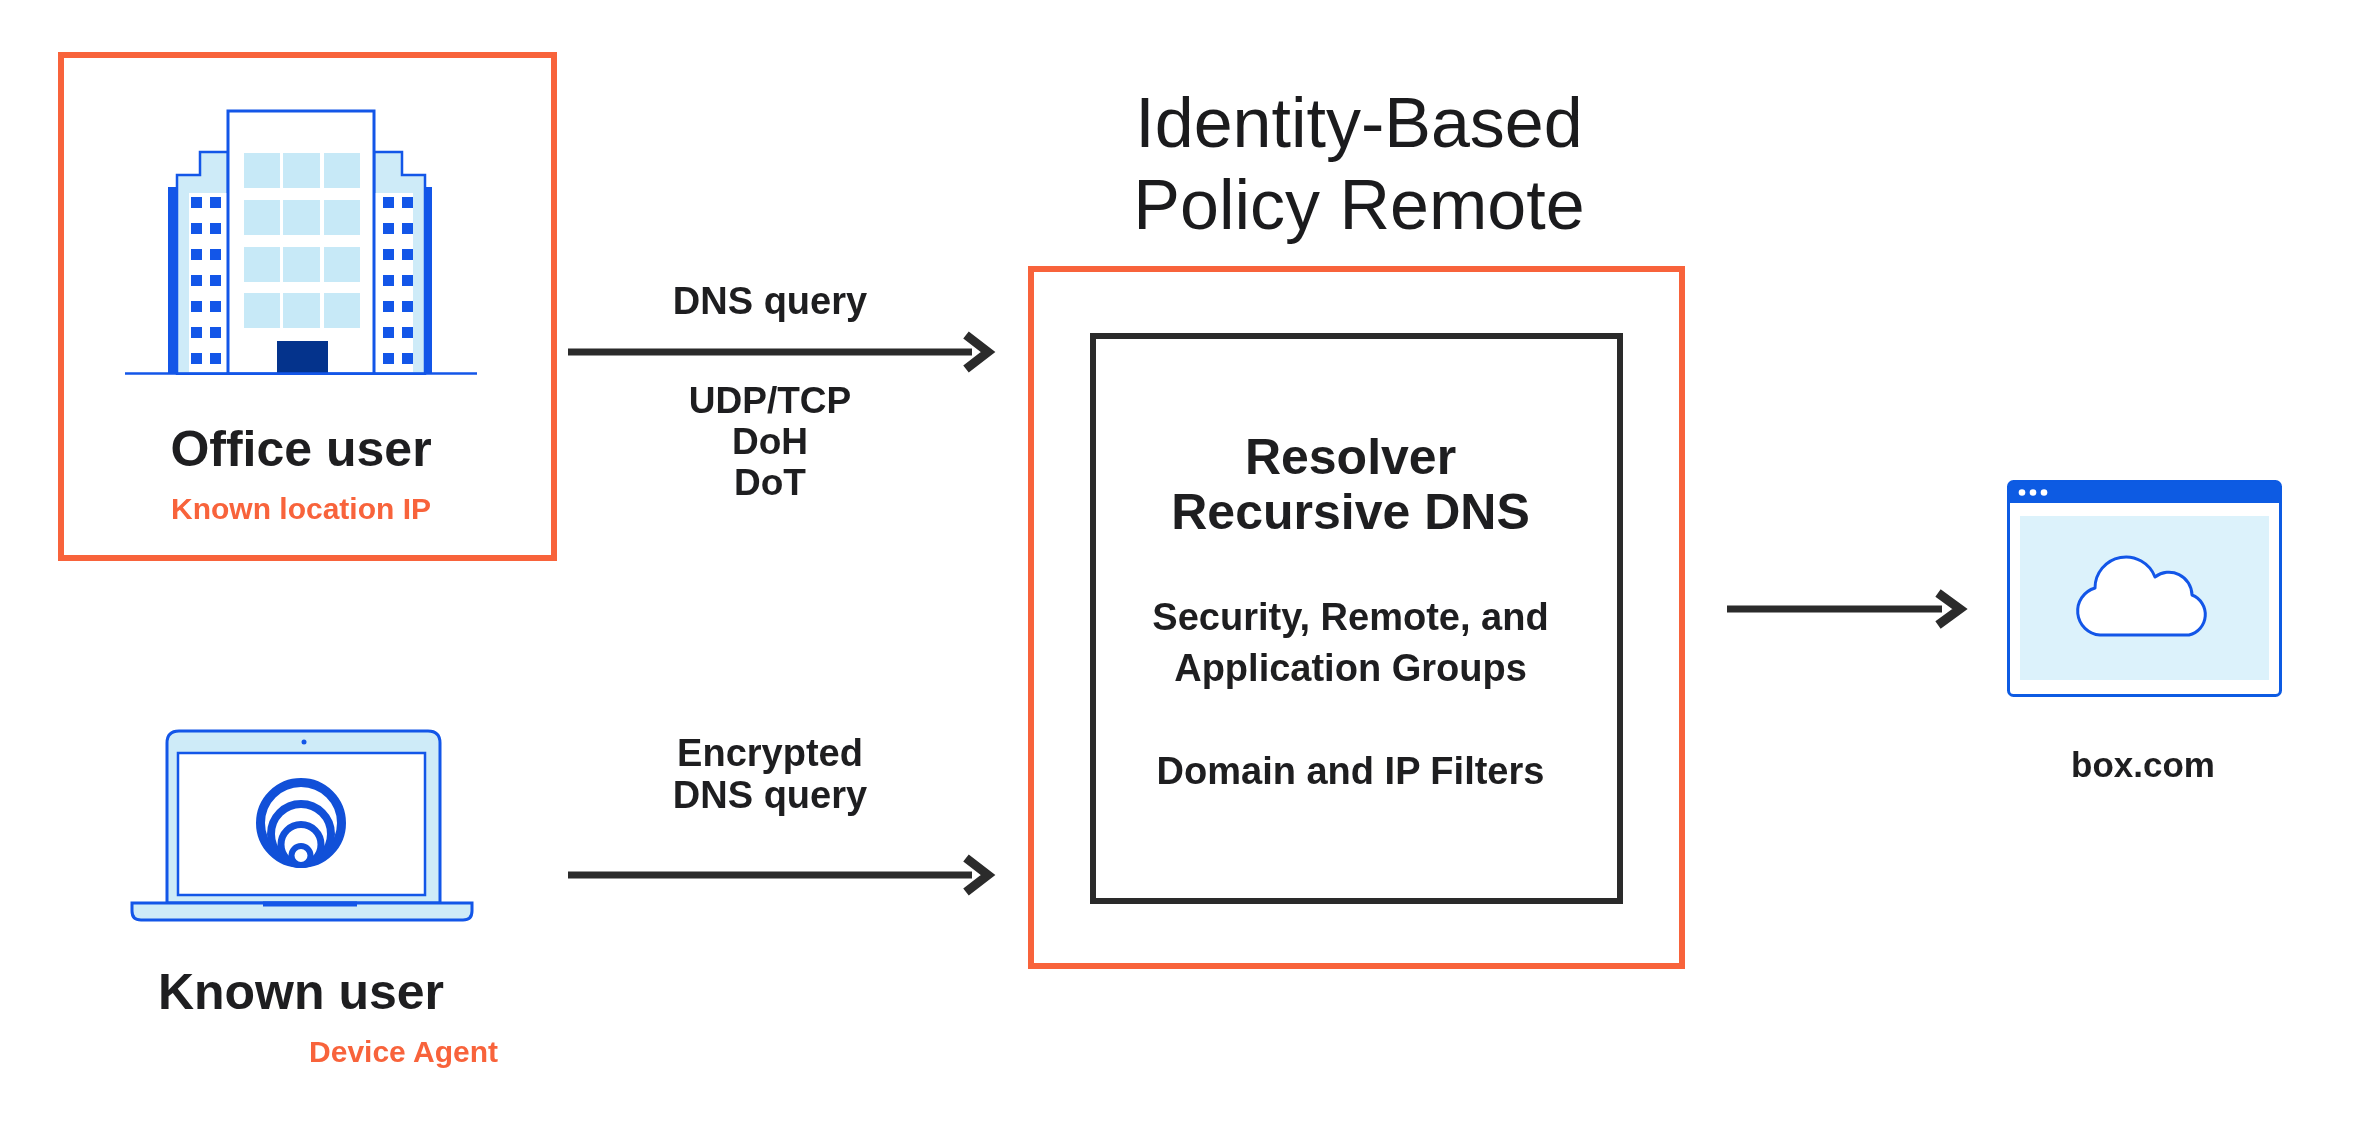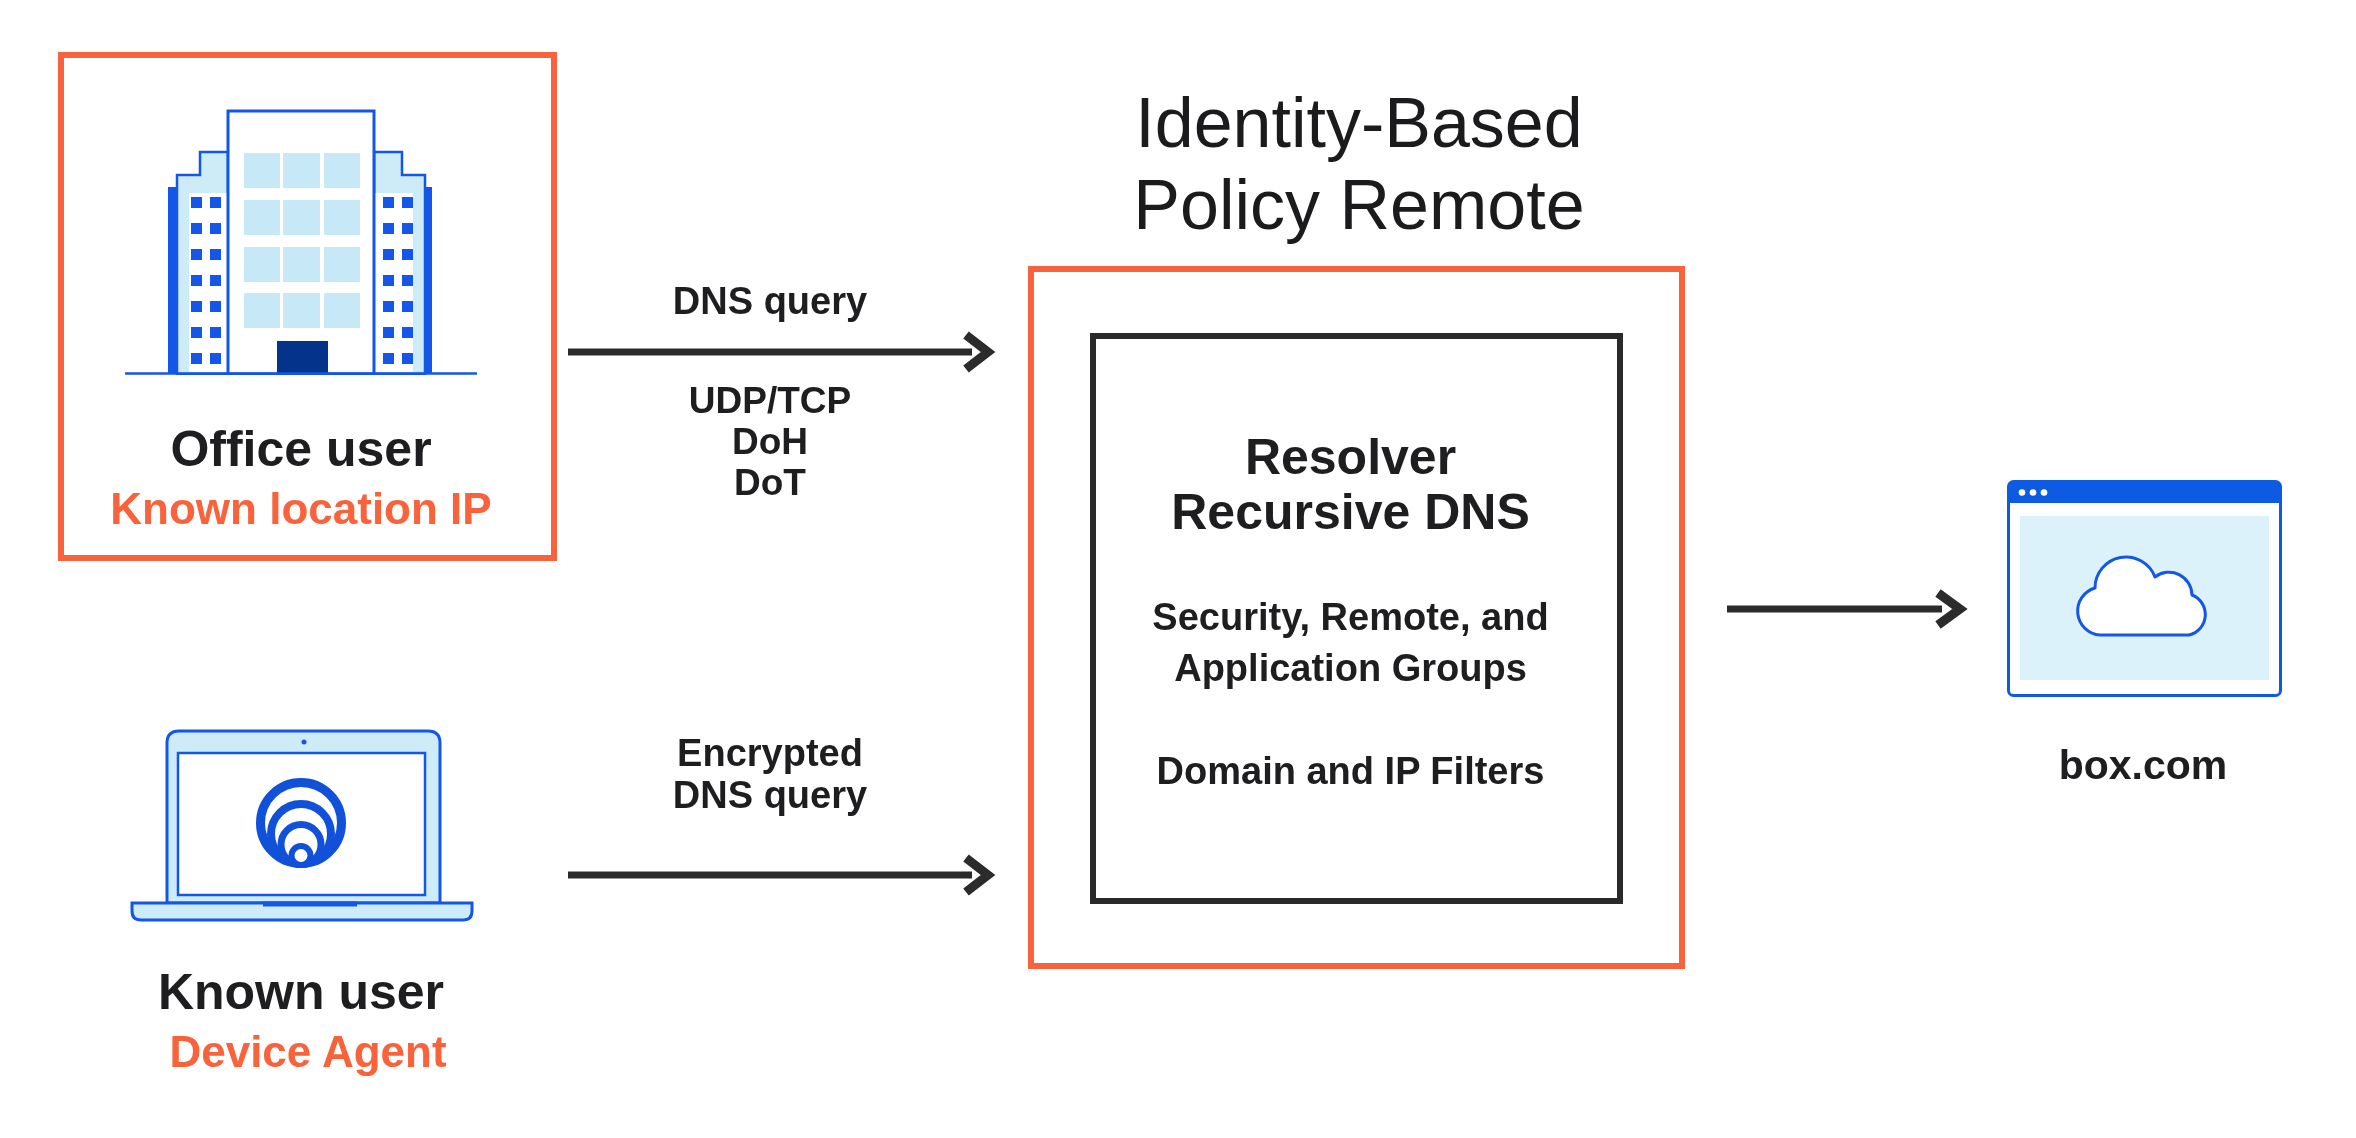--- a/index.html
+++ b/index.html
@@ -13,21 +13,21 @@
   .ink { color:#1e1e20; }
   .orange-text { color:#f8633b; }
 
   
   .orange-frame { border:6px solid #f8633b; background:transparent; }
   .dark-frame   { border:6px solid #2a2a2a; background:transparent; }
 
   
   .t-title   { font-size:70px; font-weight:400; line-height:82px; color:#1b1b1d; letter-spacing:0px; }
   .t-main    { font-size:50px; font-weight:700; line-height:50px;text-align:center; }
-  .t-sub     { font-size:44px; font-weight:700; line-height:38px; }
+  .t-sub     { font-size:30px; font-weight:700; line-height:38px; }
   .t-arrow   { font-size:38px; font-weight:700; line-height:42px; color:#1e1e20; }
   .t-proto   { font-size:37px; font-weight:700; line-height:41px; color:#1e1e20; }
   .t-engine-h{ font-size:50px; font-weight:700; line-height:55px; color:#1e1e20; }
   .t-engine-s{ font-size:38px; font-weight:700; line-height:51px; color:#1e1e20; }
 
   svg { display:block; }
 </style>
 </head>
 <body>
 
@@ -128,21 +128,21 @@
     <circle cx="171" cy="106" r="30" stroke-width="8"></circle>
     <circle cx="171" cy="116.5" r="20" stroke-width="7"></circle>
     <circle cx="171" cy="127.5" r="9.5" stroke-width="6" fill="#ffffff"></circle>
   </g>
 
   <path d="M2 175 H342 V183 Q342 192 333 192 H11 Q2 192 2 183 Z" fill="#ceebf8" stroke="#1356e8" stroke-width="3"></path>
   <path d="M133 176 H227" stroke="#1356e8" stroke-width="5" fill="none"></path>
 </svg>
 
 <div class="abs ctr t-main ink" style="left:100px; top:967px; width:402px;">Known user</div>
-<div class="abs ctr t-sub orange-text" style="left:107px; top:1033px; width:402px;">Device Agent</div>
+<div class="abs ctr t-sub orange-text" style="left:96px; top:1033px; width:402px;text-align:right;">Device Agent</div>
 
 <div class="abs ctr t-arrow" style="left:560px; top:732px; width:420px;">
   <div>Encrypted</div>
   <div>DNS query</div>
 </div>
 
 <svg class="abs" style="left:560px; top:837px;" width="440" height="76" viewBox="0 0 440 76">
   <path d="M8 38 H412" stroke="#2b2b2b" stroke-width="7" fill="none"></path>
   <path d="M406 21 L428 38 L406 55" stroke="#2b2b2b" stroke-width="9" fill="none" stroke-linejoin="miter"></path>
 </svg>
@@ -173,13 +173,13 @@
   <path d="M1.5 7.5 Q1.5 1.5 7.5 1.5 H267.5 Q273.5 1.5 273.5 7.5 V23 H1.5 Z" fill="#0d5be3"></path>
   <g fill="#ffffff">
     <circle cx="15" cy="12.5" r="3.3"></circle>
       <circle cx="26" cy="12.5" r="3.3"></circle>
       <circle cx="37" cy="12.5" r="3.3"></circle>
   </g>
   <rect x="13" y="36" width="249" height="164" fill="#dcf2fb"></rect>
   <path d="M182 155 H93 a24 24 0 0 1 -5 -47 a31 31 0 0 1 60 -11 a23 23 0 0 1 37 18 a21 21 0 0 1 -3 40 z" fill="#ffffff" stroke="#1356e8" stroke-width="3" stroke-linejoin="round"></path>
 </svg>
 
-<div class="abs ctr ink" style="left:1993px; top:741px; width:300px; font-size:41px; font-weight:700; line-height:48px;">box.com</div>
+<div class="abs ctr ink" style="left:1993px; top:741px; width:300px; font-size:35px; font-weight:700; line-height:48px;">box.com</div>
 
 </body></html>

